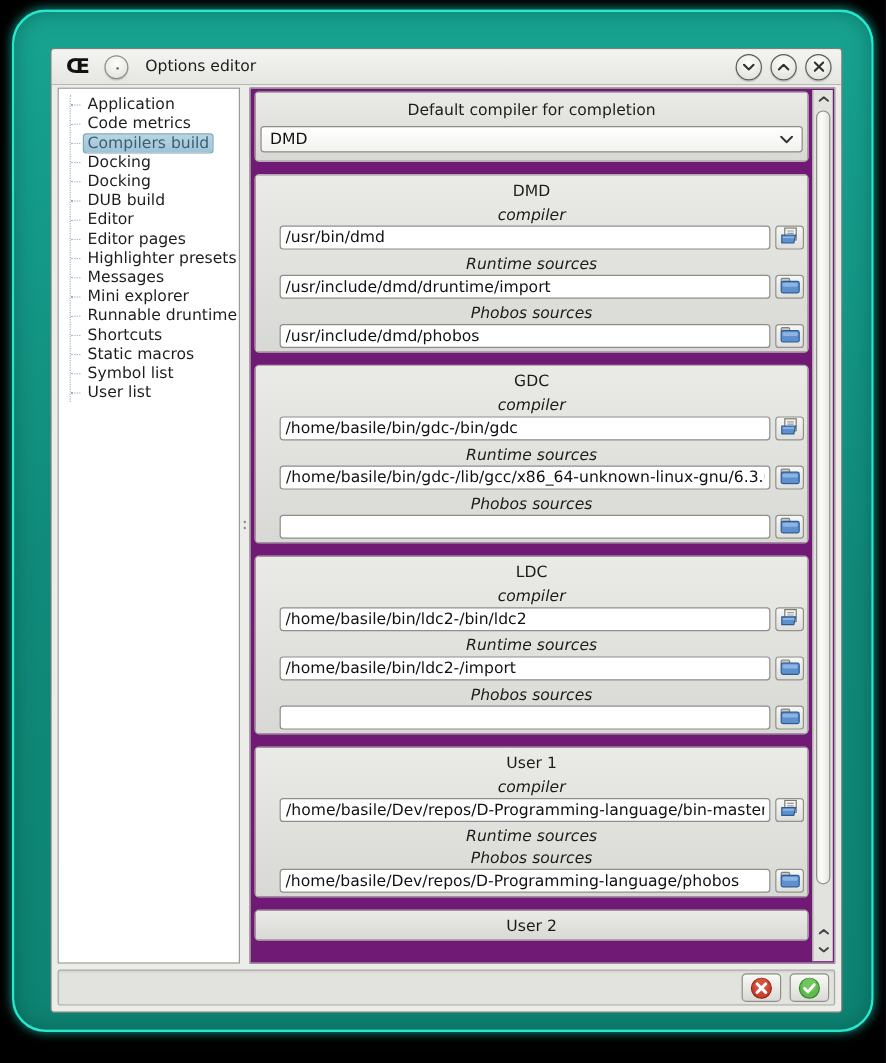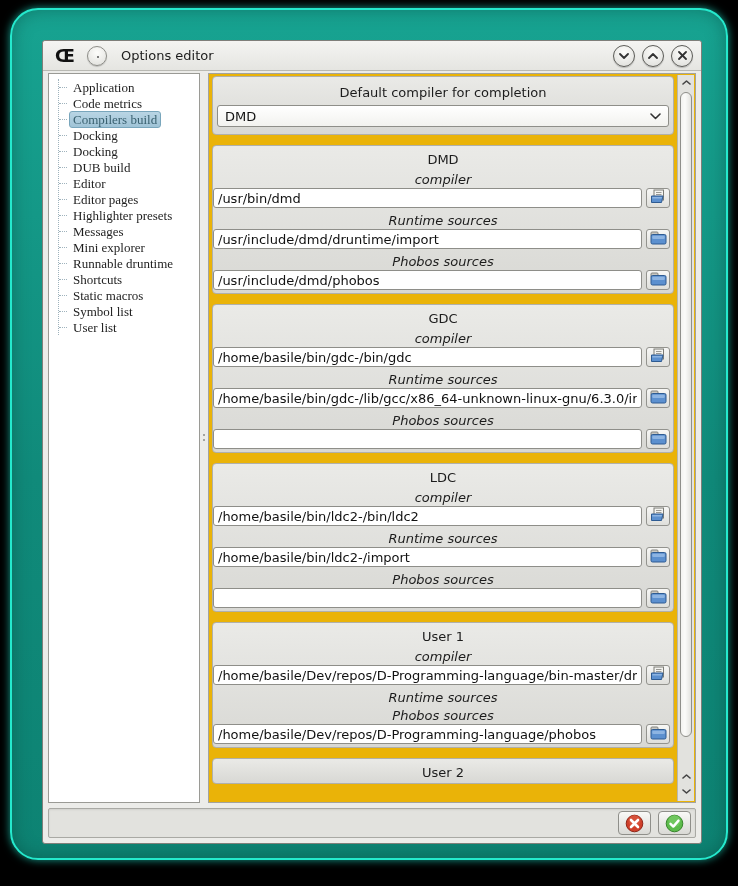--- a/index.html
+++ b/index.html
@@ -45,58 +45,58 @@
     display:flex; align-items:center; justify-content:center;
   }
   .winbtn svg { stroke:#333; stroke-width:1.8; fill:none; stroke-linecap:round; stroke-linejoin:round; }
 
   
   .content { flex:1; display:flex; padding:2px 5px; min-height:0; }
 
   
   .sidebar {
     width:152px; flex:0 0 152px; background:#fff;
-    border:1px solid #9a9a95; padding:5px 2px 20px 6px; overflow:hidden;font-family:Liberation Serif, serif;
+    border:1px solid #9a9a95; padding:5px 2px 20px 6px; overflow:hidden;
   }
   .tree { border-left:1px dotted #9fb3bd; margin-left:3px; padding-left:0; list-style:none; }
   .side-item { display:flex; align-items:center; height:16px; font-size:13px; color:#1d1d1d; cursor:default; white-space:nowrap; }
   .branch { width:8px; flex:0 0 8px; border-top:1px dotted #9fb3bd; margin-right:3px; }
   .side-label { padding:0 3px; border-radius:3px; line-height:15px; }
   .side-item.selected .side-label {
     background:linear-gradient(180deg,#b9d5e4,#9fc3d6);
     border:1px solid #79a6bc; color:#39606f; margin-left:-1px;
   }
 
   
   .splitter { width:8px; flex:0 0 8px; position:relative; }
   .splitter::before, .splitter::after {
     content:""; position:absolute; left:3px; width:2px; height:2px; background:#8b8b86; border-radius:50%;
   }
   .splitter::before { top:calc(50% - 4px); } .splitter::after { top:calc(50% + 1px); }
 
   
-  .main { flex:1; position:relative; border:1px solid #a3a39e; background:#eab308; min-width:0; overflow:hidden; }
+  .main { flex:1; position:relative; border:1px solid #a3a39e; background:#701a75; min-width:0; overflow:hidden; }
   .scroll-content { position:absolute; left:2px; top:2px; right:20px; bottom:1px; overflow:hidden; }
 
   .group {
     border:1px solid #b0b0aa; border-radius:4px; margin:0 1px 10px 1px;
     background:linear-gradient(180deg,#eaeae7 0%, #d8d8d4 100%);
   }
   .group-title { text-align:center; font-size:13px; color:#1c1c1c; height:24px; line-height:27px; }
   .g0-title { height:28px; line-height:31px; }
   .combo {
     height:22px; margin:0 4px 7px 4px; border:1px solid #8e8e89; border-radius:3px;
     background:linear-gradient(180deg,#ffffff,#f2f2ef);
     display:flex; align-items:center; padding:0 7px; font-size:13px; color:#111;
   }
   .combo .cval { flex:1; }
   .combo svg { stroke:#333; stroke-width:1.6; fill:none; stroke-linecap:round; stroke-linejoin:round; }
 
   .field-label { text-align:center; font-size:13px; color:#1c1c1c; height:18px; line-height:19px;font-style:italic; }
-  .field-row { display:flex; align-items:center; height:20px; margin:0 3px 3px 0; }
+  .field-row { display:flex; align-items:center; height:20px; margin:0 3px 3px 20px; }
   .field-row input {
     flex:1; height:20px; border:1px solid #8e8e89; border-radius:3px; background:#fff;
     font-family:"DejaVu Sans", sans-serif; font-size:13px; color:#111; padding:0 4px; min-width:0; outline:none;
   }
   .browse-btn {
     width:24px; height:20px; margin-left:4px; flex:0 0 24px;
     border:1px solid #93938e; border-radius:3px;
     background:linear-gradient(180deg,#f7f7f5,#dfdfdb);
     display:flex; align-items:center; justify-content:center; padding:0;
   }

